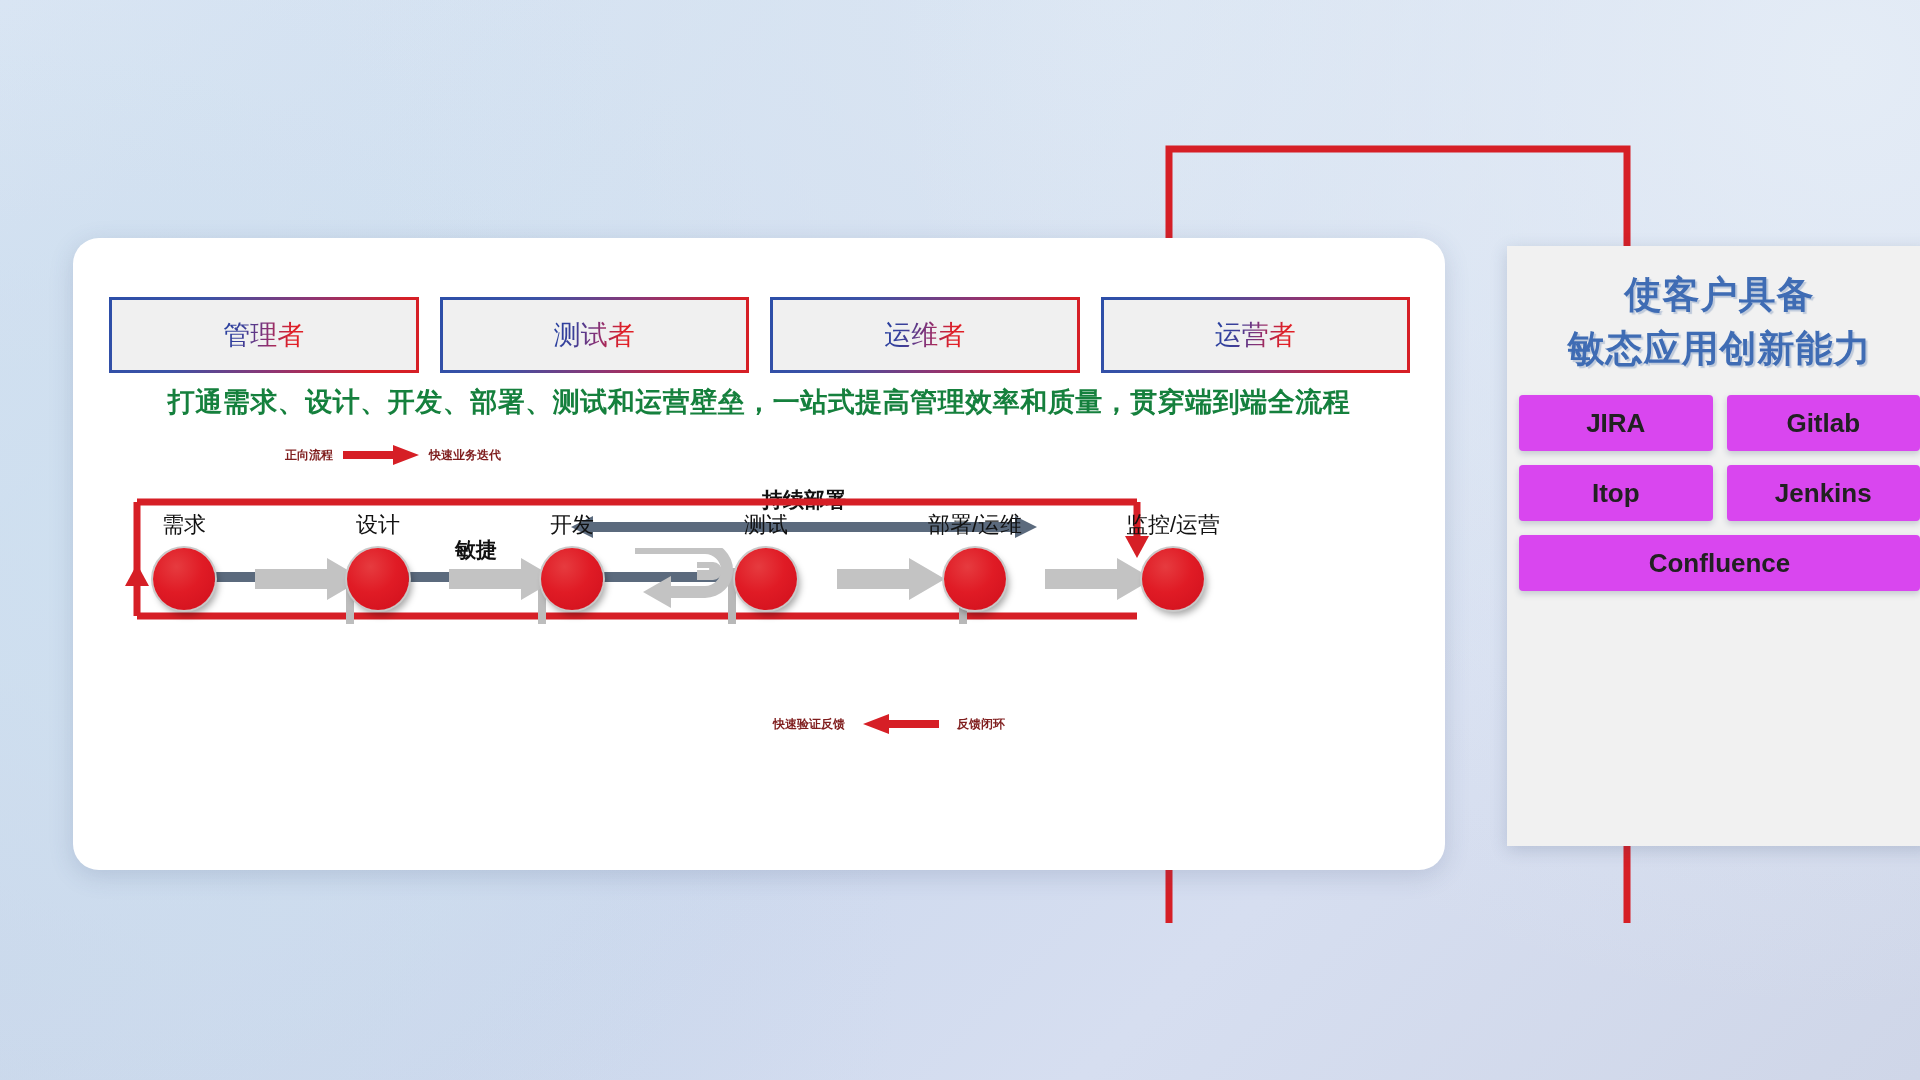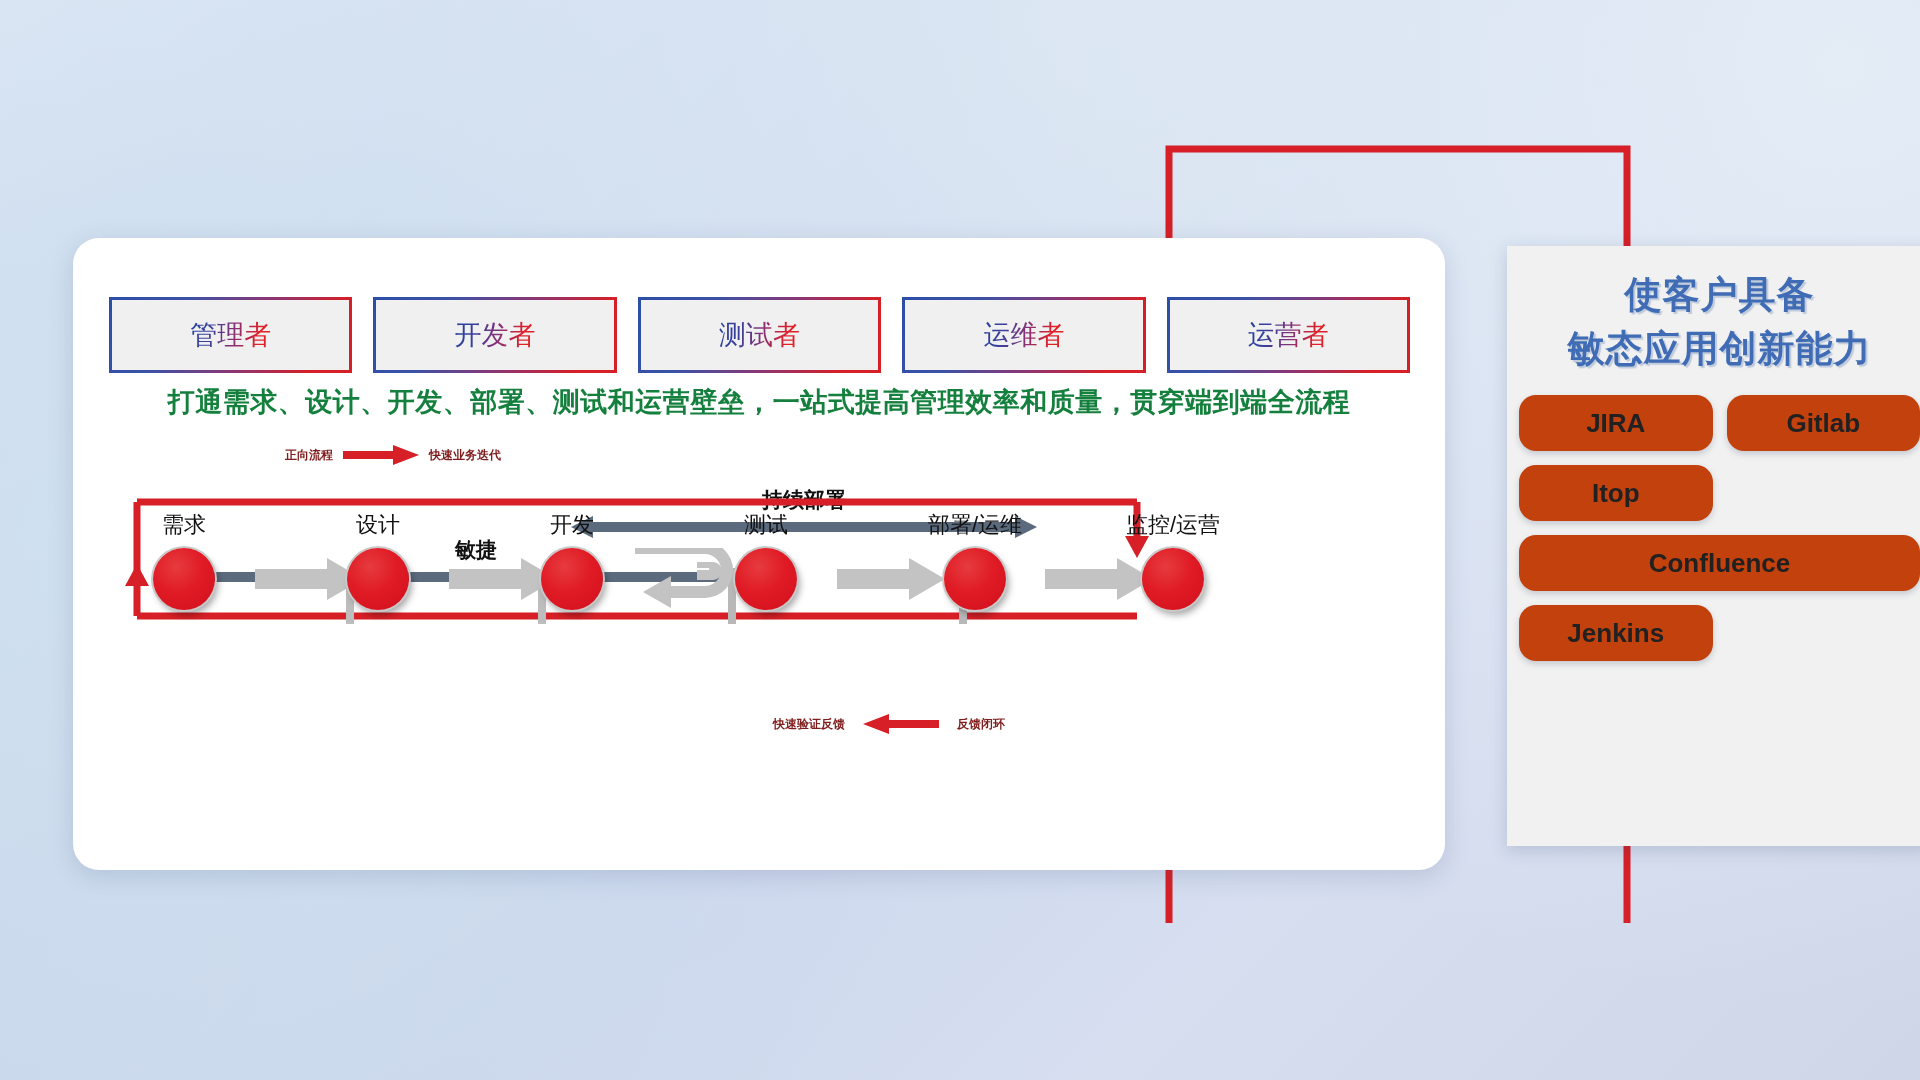--- a/index.html
+++ b/index.html
@@ -82,21 +82,21 @@
     position:absolute;left:1459px;top:246px;width:425px;height:600px;
     background:#f1f1f1;box-shadow:0 4px 16px rgba(50,70,110,.2);margin-left:48px;
   }
   .panel-title{
     margin-top:22px;text-align:center;color:#3f6cb4;font-weight:bold;
     font-size:37px;line-height:1.45;letter-spacing:1px;
     text-shadow:2px 2px 1px rgba(150,170,200,.55);
   }
   .chips{margin:20px 12px 0 12px;display:flex;flex-wrap:wrap;gap:14px 14px;}
   .chip{
-    background:#c2410c;border-radius:17px;height:56px;
+    background:#d946ef;border-radius:4px;height:56px;
     display:flex;align-items:center;justify-content:center;
     font-size:26px;font-weight:bold;color:#212121;
     box-shadow:0 3px 6px rgba(40,60,90,.22);
     flex:0 0 calc(50% - 7px);
   }
   .chip.wide{flex:0 0 100%;}
 </style>
 </head>
 <body>
 
@@ -104,23 +104,20 @@
 
   <svg class="redframe" style="left:1163px;top:143px;width:470px;height:785px;border:none;" viewBox="0 0 470 785">
     <path d="M6 780 L6 6 L464 6 L464 780" fill="none" stroke="#d61f26" stroke-width="7"></path>
   </svg>
 
   <div class="card">
 
     <div class="roles">
       <div class="role">
         <span class="role-label">管理者</span>
-      </div>
-      <div class="role">
-        <span class="role-label">开发者</span>
       </div>
       <div class="role">
         <span class="role-label">测试者</span>
       </div>
       <div class="role">
         <span class="role-label">运维者</span>
       </div>
       <div class="role">
         <span class="role-label">运营者</span>
       </div>
@@ -238,18 +235,18 @@
 
   <div class="panel">
     <div class="panel-title">
       <div>使客户具备</div>
       <div>敏态应用创新能力</div>
     </div>
     <div class="chips">
       <div class="chip">JIRA</div>
       <div class="chip">Gitlab</div>
       <div class="chip">Itop</div>
+      <div class="chip">Jenkins</div>
       <div class="chip wide">Confluence</div>
-      <div class="chip">Jenkins</div>
     </div>
   </div>
 
 </div>
 
 </body></html>

